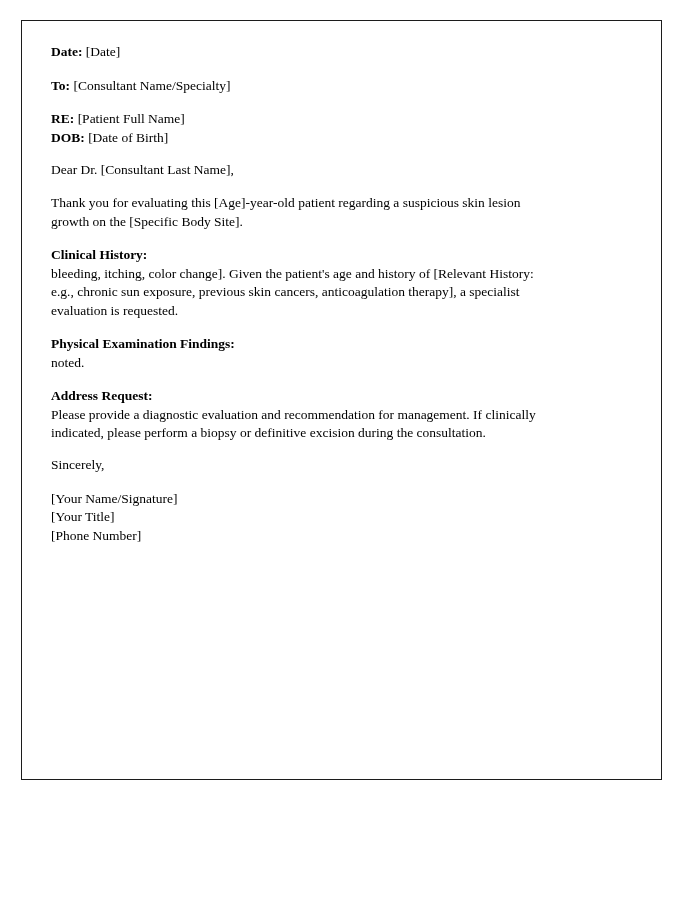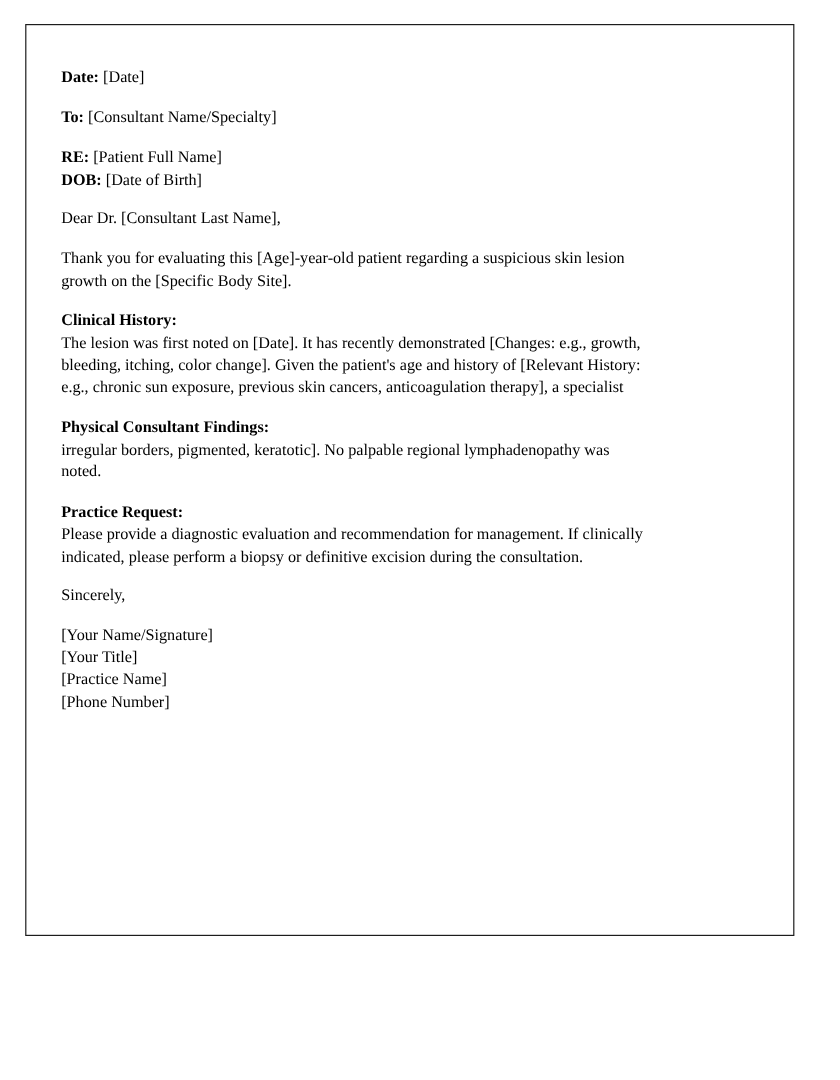--- a/index.html
+++ b/index.html
@@ -23,21 +23,21 @@
     box-sizing: border-box;
     background: #ffffff;
     border: 1.5px solid #1c1c1c;
     padding: 22px 38px 20px 29px;
     font-family: "Liberation Serif", "DejaVu Serif", serif;
     font-size: 13.5px;
     line-height: 18.5px;
     color: #000000;
   }
   .para {
-    margin: 12px 0 15px 0;
+    margin: 0 0 15px 0;
   }
   .para:last-child {
     margin-bottom: 0;
   }
   .bold {
     font-weight: bold;
   }
 </style>
 </head>
 <body>
@@ -74,47 +74,45 @@
 
     <p class="para">
       </p>
       <div>Thank you for evaluating this [Age]-year-old patient regarding a suspicious skin lesion</div>
       <div>growth on the [Specific Body Site].</div>
     <p></p>
 
     <p class="para">
       </p>
       <div class="bold">Clinical History:</div>
-      <div>The lesion was first noted on [Date]. It has recently demonstrated [Changes: e.g., growth,</div>
       <div>bleeding, itching, color change]. Given the patient's age and history of [Relevant History:</div>
       <div>e.g., chronic sun exposure, previous skin cancers, anticoagulation therapy], a specialist</div>
+      <div>evaluation is requested.</div>
     <p></p>
 
     <p class="para">
       </p>
-      <div class="bold">Physical Consultant Findings:</div>
-      <div>irregular borders, pigmented, keratotic]. No palpable regional lymphadenopathy was</div>
+      <div class="bold">Physical Examination Findings:</div>
       <div>noted.</div>
     <p></p>
 
     <p class="para">
       </p>
     <p></p>
 
     <p class="para">
       </p>
-      <div class="bold">Practice Request:</div>
+      <div class="bold">Address Request:</div>
       <div>Please provide a diagnostic evaluation and recommendation for management. If clinically</div>
       <div>indicated, please perform a biopsy or definitive excision during the consultation.</div>
     <p></p>
 
     <p class="para">Sincerely,</p>
 
     <p class="para">
       </p>
       <div>[Your Name/Signature]</div>
       <div>[Your Title]</div>
-      <div>[Practice Name]</div>
       <div>[Phone Number]</div>
     <p></p>
 
   </div>
 </div>
 
 </body></html>

